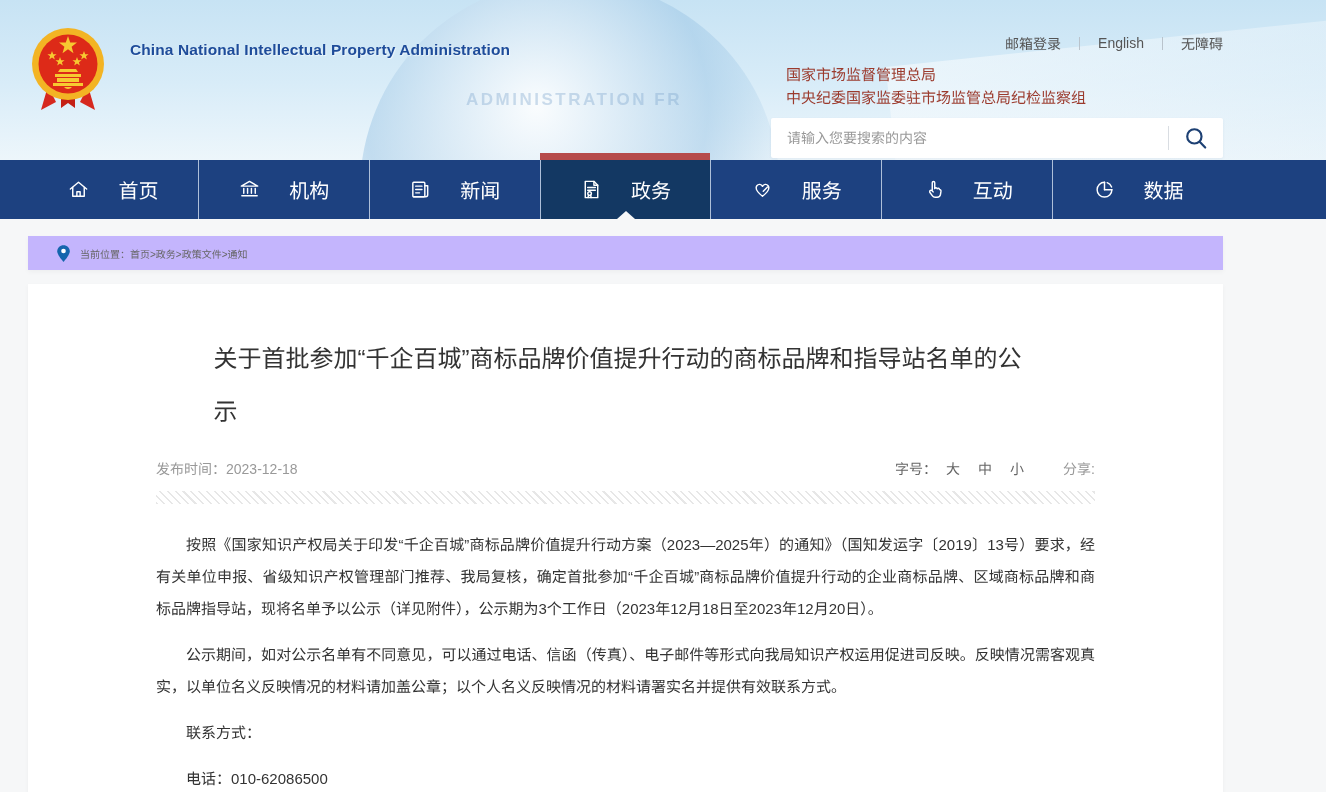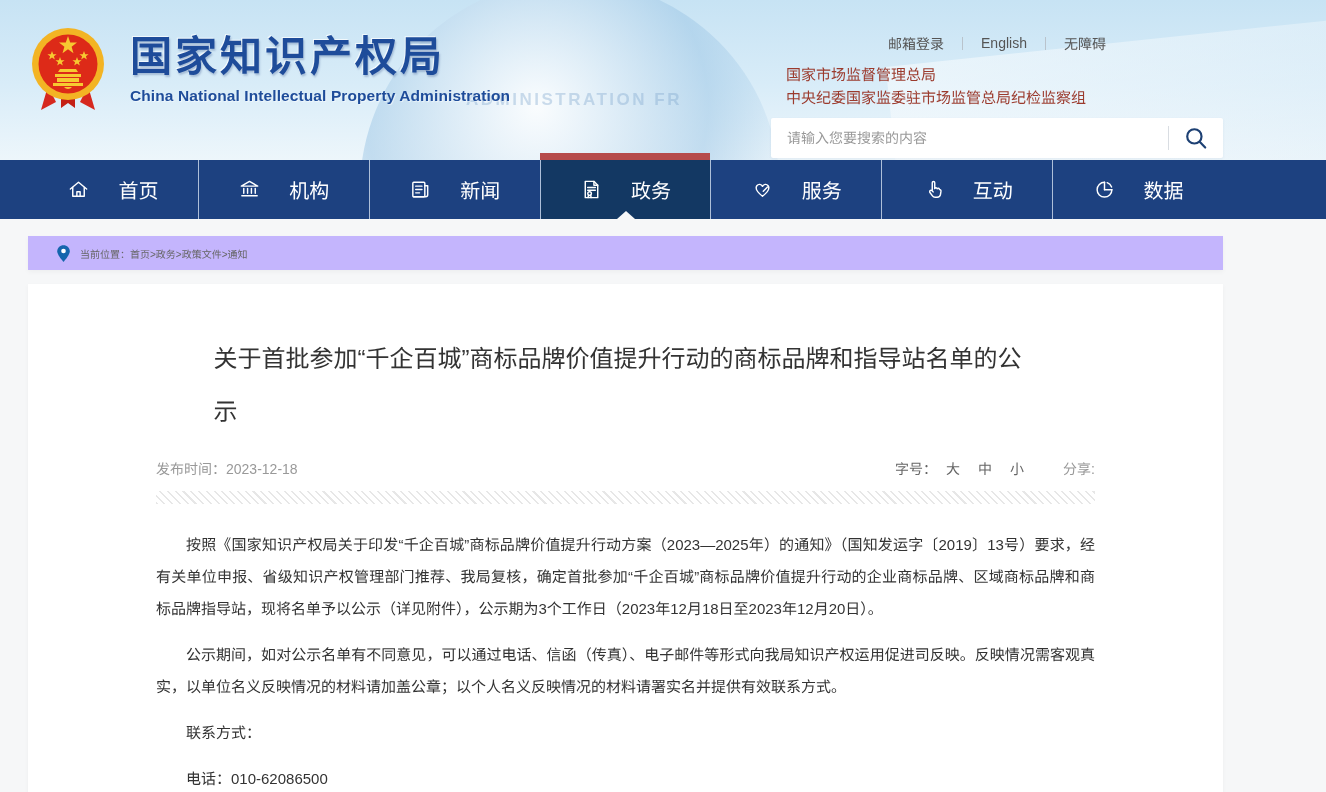--- a/index.html
+++ b/index.html
@@ -22,21 +22,21 @@
 
   .logo-area { position:absolute; left:28px; top:24px; display:flex; align-items:flex-start; }
   .emblem { width:80px; height:96px; }
   .logo-text { margin:10px 0 0 22px; }
   .logo-title { font-size:42px; font-weight:bold; color:#1e4c9a; letter-spacing:3px; line-height:1.1;
     text-shadow:1px 2px 2px rgba(40,70,130,.28), -1px -1px 0 rgba(255,255,255,.7); }
   .logo-subtitle { margin-top:7px; font-size:15.5px; font-weight:bold; color:#1e4c9a; letter-spacing:0.1px;
     text-shadow:1px 1px 1px rgba(255,255,255,.6); }
 
   .header-right { position:absolute; right:103px; top:33px; width:452px; }
-  .top-links { display:flex; justify-content:center; align-items:center; font-size:14px; color:#555; }
+  .top-links { display:flex; justify-content:flex-end; align-items:center; font-size:14px; color:#555; }
   .top-link { color:#555; cursor:pointer; }
   .top-sep { width:1px; height:13px; background:#b9c3cc; margin:0 18px; }
   .related-links { margin-top:10px; font-size:15px; line-height:23px; color:#9b3a2d; margin-left:15px; }
   .related-link { cursor:pointer; }
   .search-bar { margin-top:9px; height:40px; background:#fff; border-radius:2px;
     display:flex; align-items:center; box-shadow:0 1px 3px rgba(60,90,130,.08); }
   .search-input { flex:1; height:100%; border:none; outline:none; padding:0 16px;
     font-size:14px; color:#333; background:transparent; font-family:Liberation Sans, sans-serif; }
   .search-input::placeholder { color:#999; }
   .search-divider { width:1px; height:24px; background:#d9dde2; }
@@ -100,21 +100,20 @@
       <path d="M33 33 l1.2 3.2 3.4 .1 -2.7 2 .9 3.2 -2.8 -1.9 -2.8 1.9 .9 -3.2 -2.7 -2 3.4 -.1 Z" fill="#f7c931" transform="translate(-1,0)"></path>
       <path d="M48 33 l1.2 3.2 3.4 .1 -2.7 2 .9 3.2 -2.8 -1.9 -2.8 1.9 .9 -3.2 -2.7 -2 3.4 -.1 Z" fill="#f7c931" transform="translate(1,0)"></path>
       <path d="M56 27 l1.2 3.2 3.4 .1 -2.7 2 .9 3.2 -2.8 -1.9 -2.8 1.9 .9 -3.2 -2.7 -2 3.4 -.1 Z" fill="#f7c931"></path>
       <rect x="27" y="50" width="26" height="3" fill="#f7c931"></rect>
       <rect x="29" y="54" width="22" height="4" fill="#f7c931"></rect>
       <rect x="25" y="59" width="30" height="3" fill="#f7c931"></rect>
       <path d="M30 48 h20 l-2 -3 h-16 Z" fill="#f7c931"></path>
       <path d="M36 63 a5 5 0 0 0 8 0 Z" fill="#f7c931"></path>
     </svg>
     <div class="logo-text">
-      <div class="logo-title">国家知识产权局</div>
       <div class="logo-subtitle">China National Intellectual Property Administration</div>
     </div>
   </div>
 
   <div class="header-right">
     <div class="top-links">
       <span class="top-link">邮箱登录</span>
       <span class="top-sep"></span>
       <span class="top-link">English</span>
       <span class="top-sep"></span>

